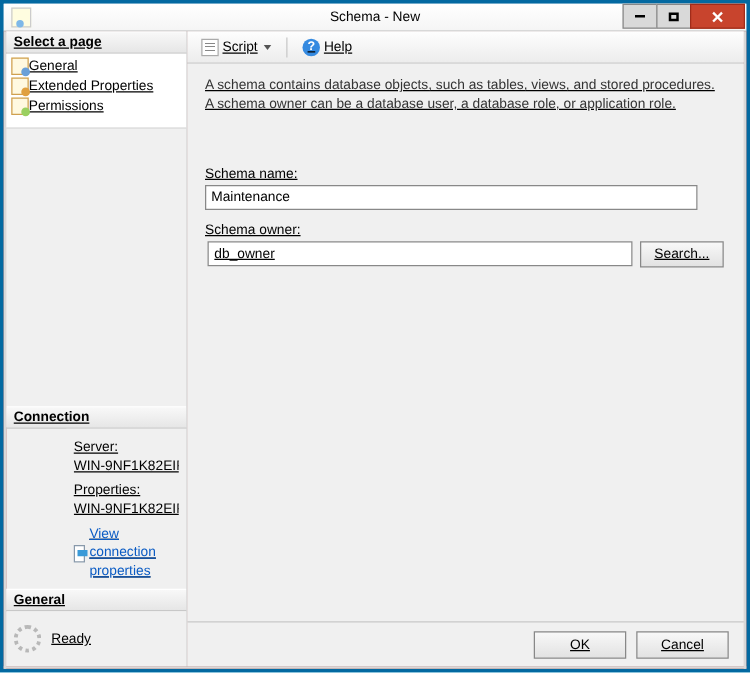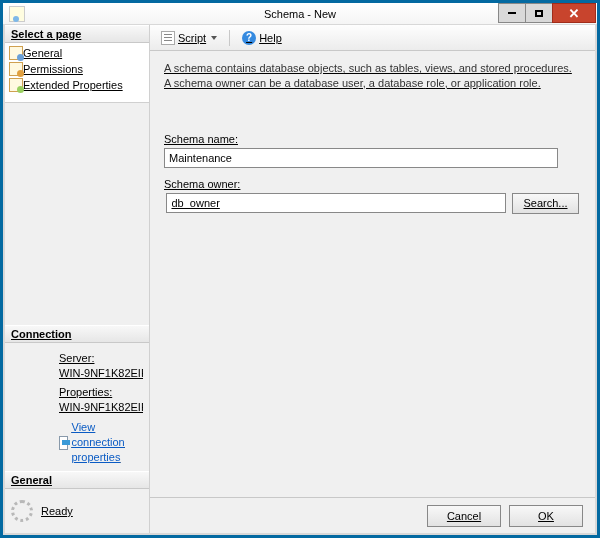--- a/index.html
+++ b/index.html
@@ -217,25 +217,25 @@
     <div class="left-panel">
 
       <div class="section-header">Select a page</div>
       <div class="page-list">
         <div class="page-item">
           <span class="pg-icon"></span>
           <span>General</span>
         </div>
         <div class="page-item">
           <span class="pg-icon"></span>
-          <span>Permissions</span>
+          <span>Extended Properties</span>
         </div>
         <div class="page-item">
           <span class="pg-icon"></span>
-          <span>Extended Properties</span>
+          <span>Permissions</span>
         </div>
       </div>
 
       <div class="left-spacer"></div>
 
       <div class="section-header">Connection</div>
       <div class="conn-body">
         <div class="lbl">Server:</div>
         <div class="val">WIN-9NF1K82EIF4\SQLEXPRES</div>
         <div class="lbl">Properties:</div>
@@ -274,18 +274,18 @@
         <input class="text-input" type="text" value="Maintenance" style="">
 
         <label class="field-label">Schema owner:</label>
         <div class="owner-row">
           <input class="text-input" type="text" value="db_owner" style="">
           <button class="btn">Search...</button>
         </div>
       </div>
 
       <div class="button-bar">
+        <button class="btn">OK</button>
         <button class="btn">Cancel</button>
-        <button class="btn">OK</button>
       </div>
     </div>
   </div>
 </div>
 
 </body></html>

